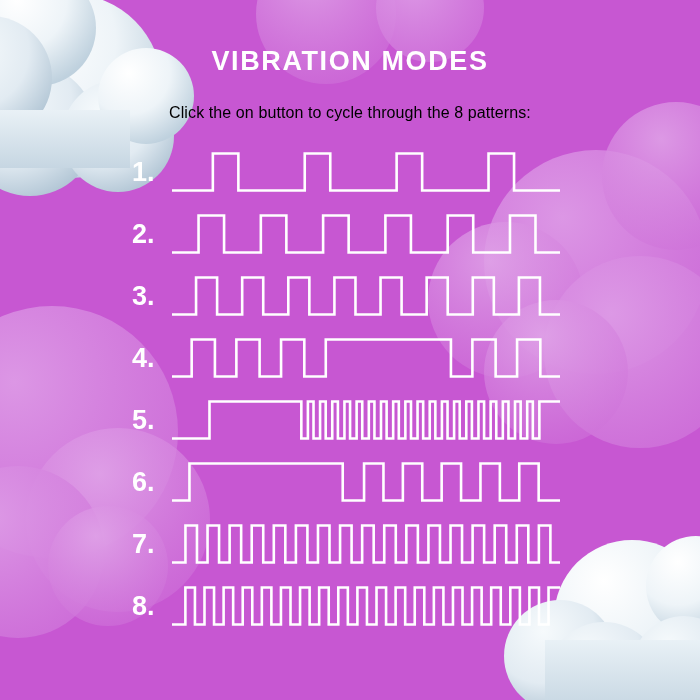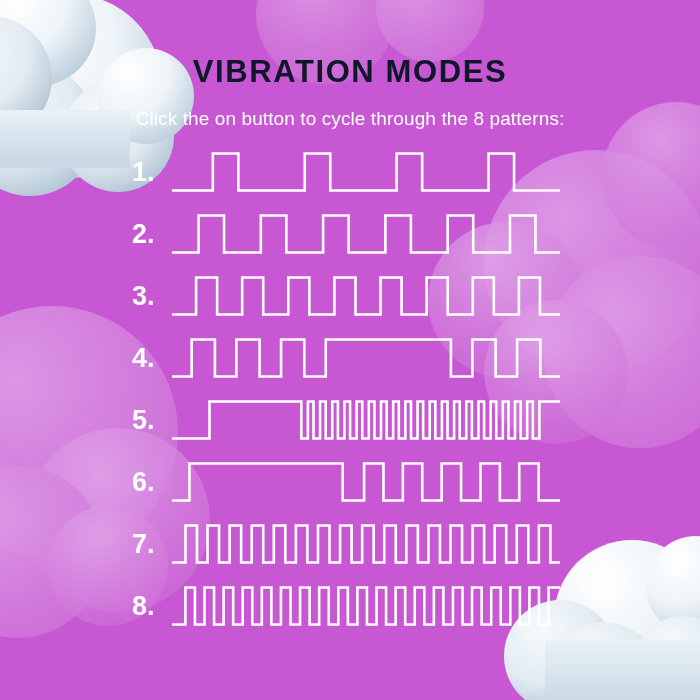--- a/index.html
+++ b/index.html
@@ -9,27 +9,27 @@
     background:#c757d2;
   }
   #stage{position:relative;width:700px;height:700px;overflow:hidden;background:#c757d2;}
 
   
   .bg-svg{position:absolute;inset:0;width:700px;height:700px;}
 
   
   .header{position:absolute;left:0;top:0;width:700px;text-align:center;z-index:5;}
   .title{
-    margin:8px;padding-top:48px;
-    color:#0f172a;font-size:31px;font-weight:bold;
+    margin:0;padding-top:48px;
+    color:#ffffff;font-size:27px;font-weight:bold;
     letter-spacing:1.6px;line-height:1;
   }
   .subtitle{
-    margin:0;padding-top:14px;
-    color:#ffffff;font-size:19px;font-weight:normal;
+    margin:16px;padding-top:14px;
+    color:#000000;font-size:16px;font-weight:normal;
     letter-spacing:.1px;line-height:1;
   }
 
   
   .patterns{position:absolute;left:0;top:141px;width:700px;z-index:5;}
   .row{
     position:relative;
     height:62px;
     display:flex;align-items:center;
   }

